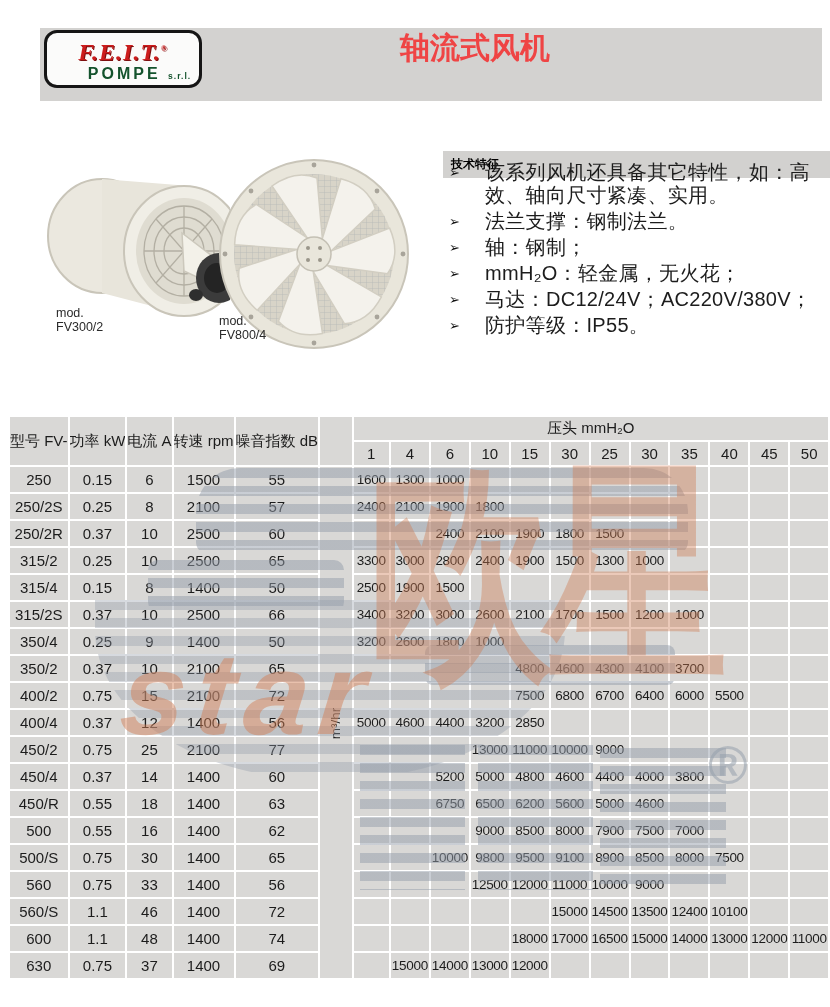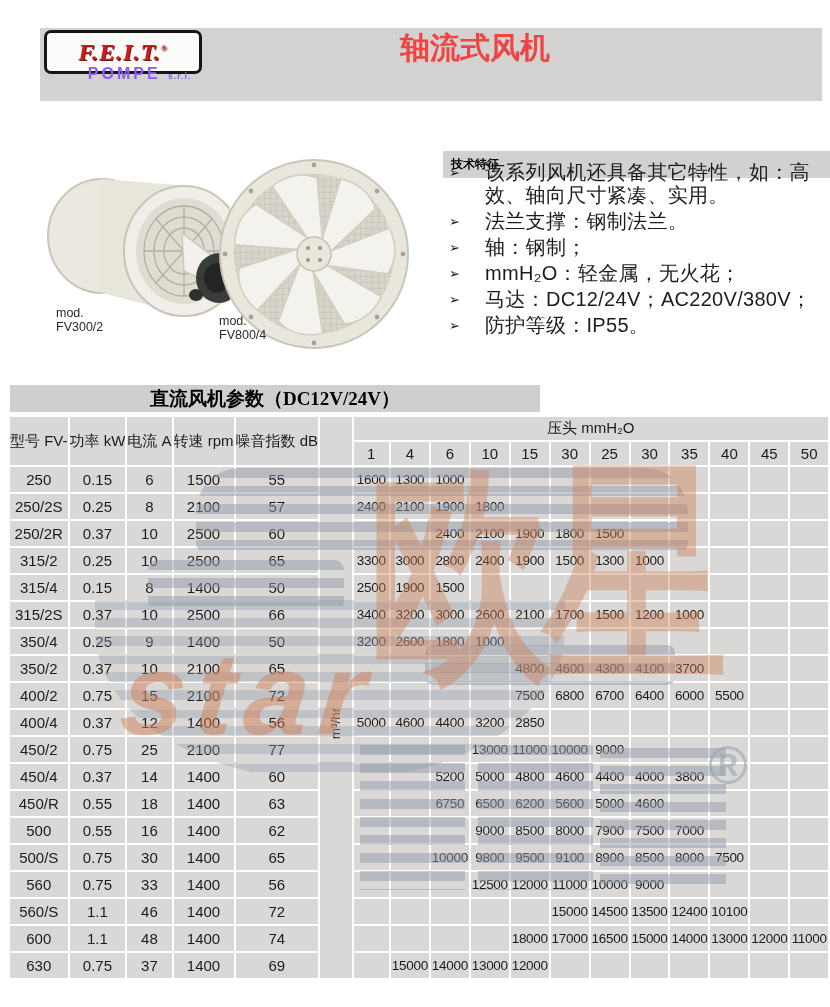--- a/index.html
+++ b/index.html
@@ -1,27 +1,27 @@
 <!DOCTYPE html>
 <html><head>
 <meta charset="utf-8">
 <style>
   html,body{margin:0;padding:0;background:#fff;}
   .page{position:relative;width:830px;height:1007px;background:#fff;overflow:hidden;
         font-family:"Liberation Sans",sans-serif;color:#1c1c1c;}
 
   
   .banner{position:absolute;left:40px;top:28px;width:782px;height:73px;background:#d3d2d0;}
-  .logo{position:absolute;left:44px;top:30px;width:158px;height:44px;background:#fbfbfa;
-        border:3px solid #151515;border-radius:7px;text-align:center;box-sizing:border-box;}
+  .logo{position:absolute;left:44px;top:30px;width:158px;height:58px;background:#fbfbfa;
+        border:3px solid #151515;border-radius:13px;text-align:center;box-sizing:border-box;}
   .logo-brand{font-family:"Liberation Serif",serif;font-style:italic;font-weight:700;
         font-size:24px;color:#cc1d1d;line-height:26px;margin-top:3px;
         text-shadow:1px 1px 0 #7e0f0f;letter-spacing:1px;}
   .logo-reg{font-size:8px;color:#cc1d1d;vertical-align:super;}
-  .logo-sub{font-size:16px;font-weight:700;color:#8b5cf6;letter-spacing:3px;line-height:18px;padding-left:33px;}
+  .logo-sub{font-size:16px;font-weight:700;color:#14532d;letter-spacing:3px;line-height:18px;padding-left:33px;}
   .logo-suffix{font-size:8.5px;font-weight:700;letter-spacing:1px;}
   .banner-titles{position:absolute;left:150px;top:31px;width:650px;text-align:center;}
   .title-cn{font-size:30px;font-weight:700;color:#ef4444;line-height:34px;}
   .title-en{font-family:"Liberation Serif",serif;font-size:23px;font-weight:700;line-height:29px;}
 
   
   .fan-svg{position:absolute;}
   #fan1{left:44px;top:176px;}
   #fan2{left:216px;top:156px;}
   .fan-label{position:absolute;font-size:12.5px;line-height:14px;color:#2a2a2a;}
@@ -176,21 +176,20 @@
       <span class="f-bullet">➢</span>
       <span class="f-text">马达：DC12/24V；AC220V/380V；</span>
     </li>
 
     <li>
       <span class="f-bullet">➢</span>
       <span class="f-text">防护等级：IP55。</span>
     </li>
   </ul>
 
-  <div class="table-title-bar">直流风机参数（DC12V/24V）</div>
   <table class="fan-table">
     <colgroup>
       <col class="col-model">
         <col class="col-power">
         <col class="col-current">
       <col class="col-speed">
         <col class="col-noise">
         <col class="col-unit">
       <col class="col-p">
         <col class="col-p">

